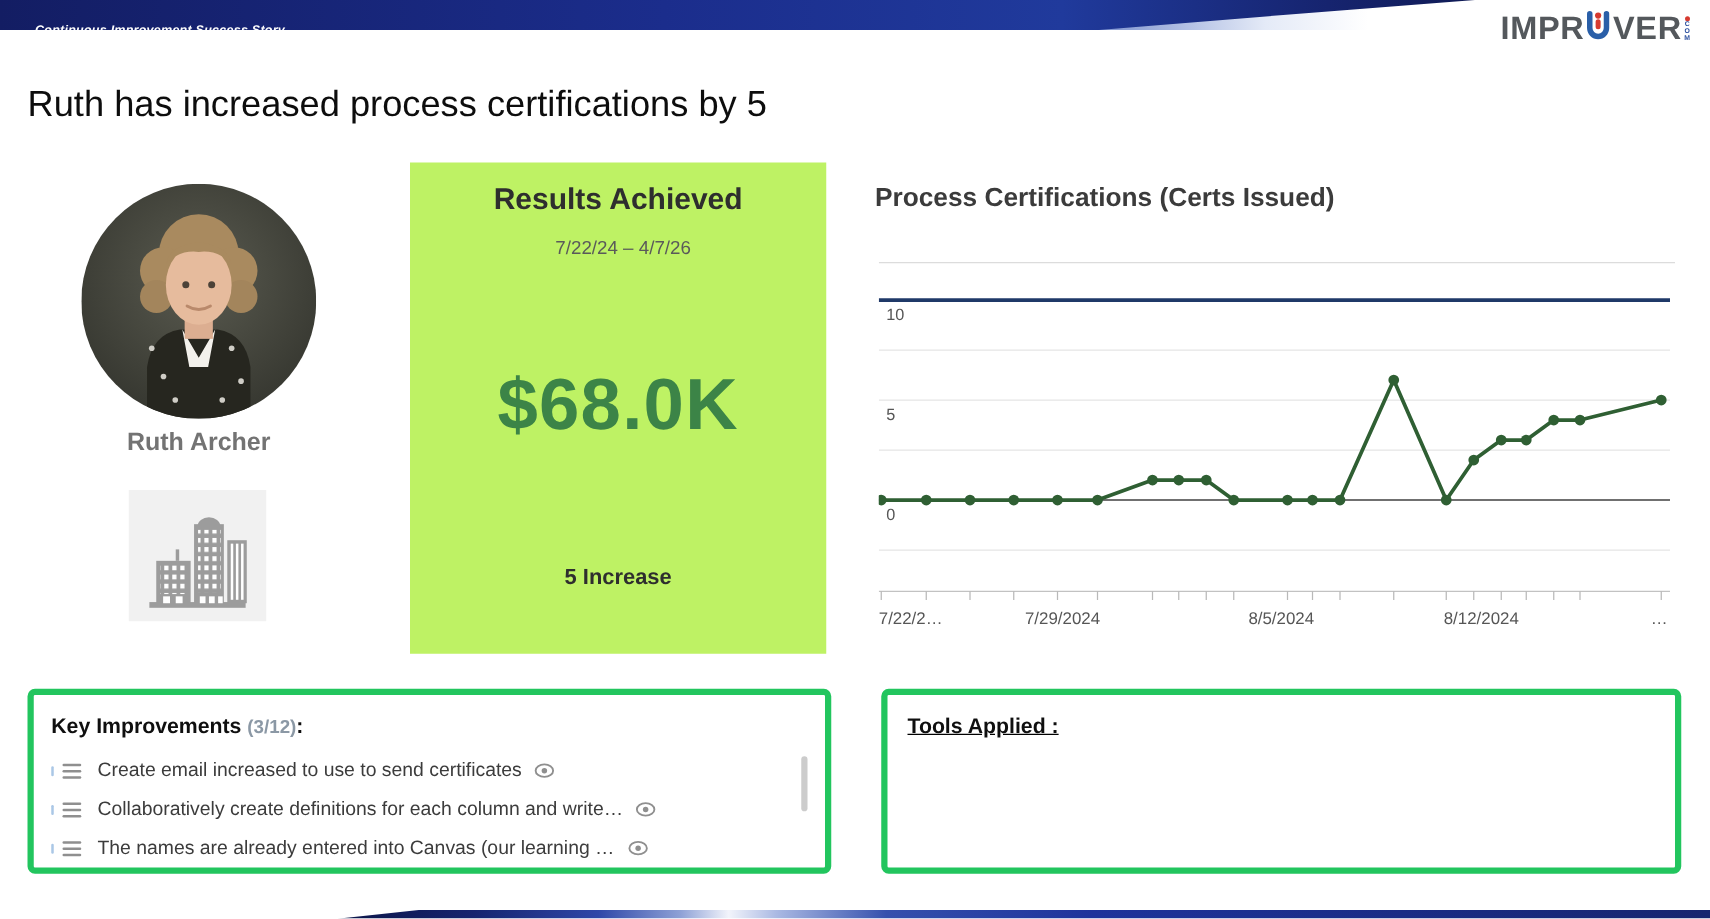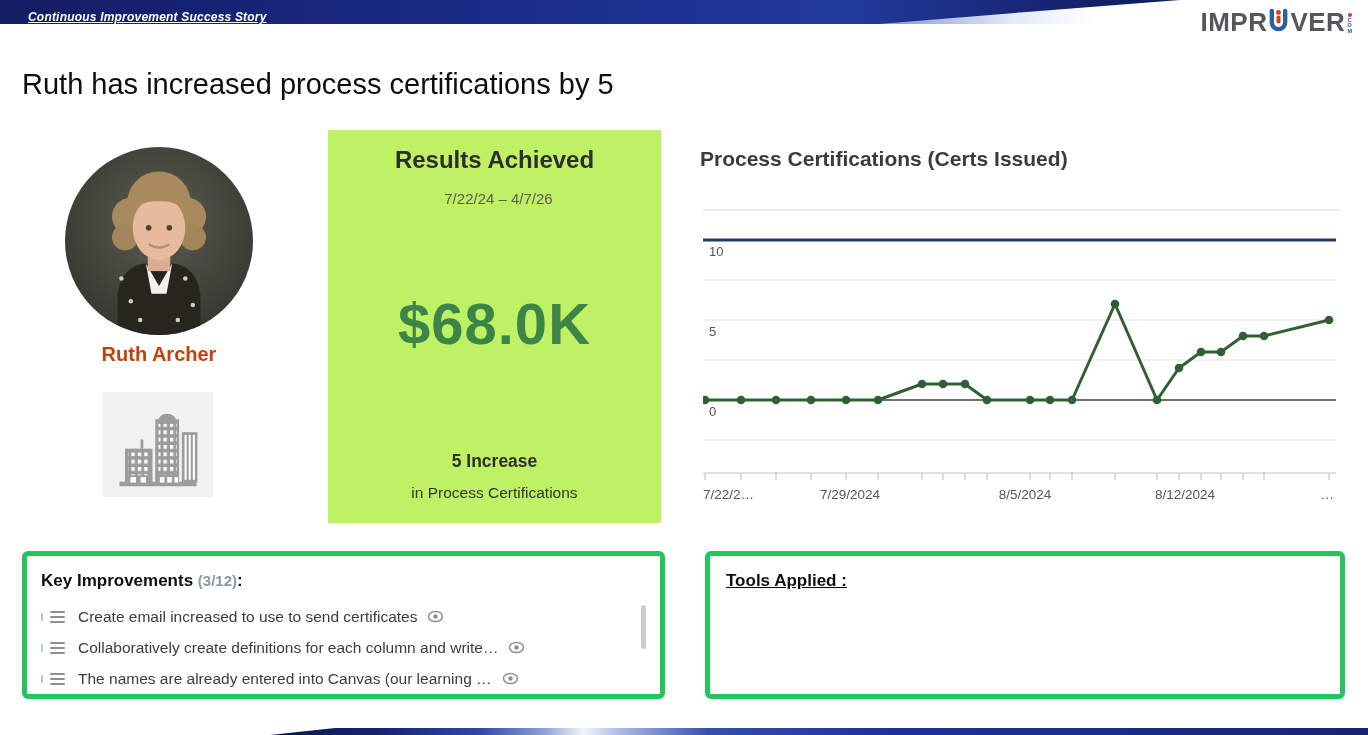--- a/index.html
+++ b/index.html
@@ -6,39 +6,39 @@
   html,body { background:#fff; }
   body { font-family:"Liberation Sans", sans-serif; }
   .page { position:relative; width:1368px; height:735px; background:#fff; overflow:hidden; }
 
   
   .top-banner { position:absolute; left:0; top:0; width:1368px; height:24px;
     background:linear-gradient(90deg,#131d63 0%,#1b2d8c 35%,#3b57b2 55%,#8fa2d6 66%,#e4eaf7 74%,#ffffff 80%); }
   .top-swoosh { position:absolute; left:0; top:0; width:1180px; height:24px;
     background:linear-gradient(90deg,#131d63 0%,#1b2d8c 45%,#203a9c 72%,#16246f 90%,#101b55 100%);
     clip-path:polygon(0 0,100% 0,87% 50%,74.5% 100%,0 100%); }
-  .banner-title { position:absolute; left:28px; top:10px; color:#fff; font-size:12px;
+  .banner-title { position:absolute; left:28px; top:19px; color:#fff; font-size:10px;
     font-weight:bold; font-style:italic; letter-spacing:.2px;text-decoration:underline; }
 
   
   .logo { position:absolute; top:7px; right:16px; display:flex; align-items:flex-end; height:28px; }
   .logo .ltr { font-size:26px; font-weight:800; color:#54585c; letter-spacing:.5px; line-height:26px; }
   .logo .uglyph { width:21px; height:27px; margin:0 1px; }
   .logo .tld { display:flex; flex-direction:column; align-items:center; margin-left:2px; margin-bottom:1px; }
   .logo .tld .dot { width:4px; height:4px; border-radius:50%; background:#d63a2f; margin-bottom:1px; }
   .logo .tld span { font-size:5.5px; font-weight:bold; color:#2a4e9e; line-height:5.5px; }
 
   
   .headline { position:absolute; left:22px; top:68px; font-size:29px; color:#0d0d0d; }
 
   
   .photo { position:absolute; left:65px; top:147px; width:188px; height:188px; border-radius:50%;
     overflow:hidden; }
   .person-name { position:absolute; left:65px; top:343px; width:188px; text-align:center;
-    font-size:20px; font-weight:bold; color:#c2410c; }
+    font-size:20px; font-weight:bold; color:#737373; }
   .org-box { position:absolute; left:103px; top:392px; width:110px; height:105px; background:#f1f1f1;
     display:flex; align-items:center; justify-content:center; }
 
   
   .results { position:absolute; left:328px; top:130px; width:333px; height:393px; background:#bef264; }
   .results .r-title { position:absolute; top:16px; width:100%; text-align:center; font-size:24px;
     font-weight:bold; color:#2e2e2e; }
   .results .r-dates { position:absolute; top:60px; width:100%; text-align:center; font-size:15px; color:#5a5a5a;padding-left:8px; }
   .results .r-amount { position:absolute; top:160px; width:100%; text-align:center; font-size:58px;
     font-weight:bold; color:#3c8447; letter-spacing:1px; }
@@ -152,21 +152,20 @@
         <rect x="83.5" y="37" width="2.2" height="49" fill="#fff"></rect>
         <rect x="88" y="37" width="2.2" height="49" fill="#fff"></rect>
     </svg>
   </div>
 
   <div class="results">
     <div class="r-title">Results Achieved</div>
     <div class="r-dates">7/22/24 – 4/7/26</div>
     <div class="r-amount" style="color: rgb(60, 132, 71);">$68.0K</div>
     <div class="r-delta">5 Increase</div>
-    <div class="r-context">in Process Certifications</div>
   </div>
 
   <div class="chart-title">Process Certifications (Certs Issued)</div>
   <div class="chart">
     <svg width="650" height="300" viewBox="0 0 650 300" font-family="Liberation Sans, sans-serif">
         <line x1="0" x2="637" y1="2" y2="2" stroke="#dcdcdc"></line>
         <line x1="0" x2="633" y1="72" y2="72" stroke="#e5e5e5"></line>
         <line x1="0" x2="633" y1="112" y2="112" stroke="#e5e5e5"></line>
         <line x1="0" x2="633" y1="152" y2="152" stroke="#e5e5e5"></line>
         <line x1="0" x2="633" y1="232" y2="232" stroke="#e5e5e5"></line>

